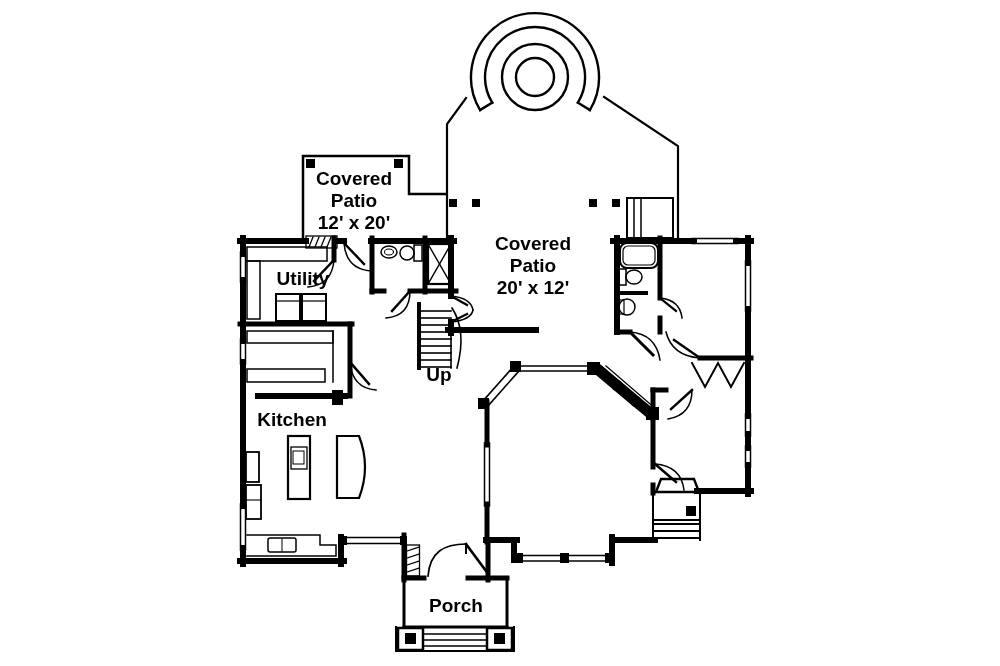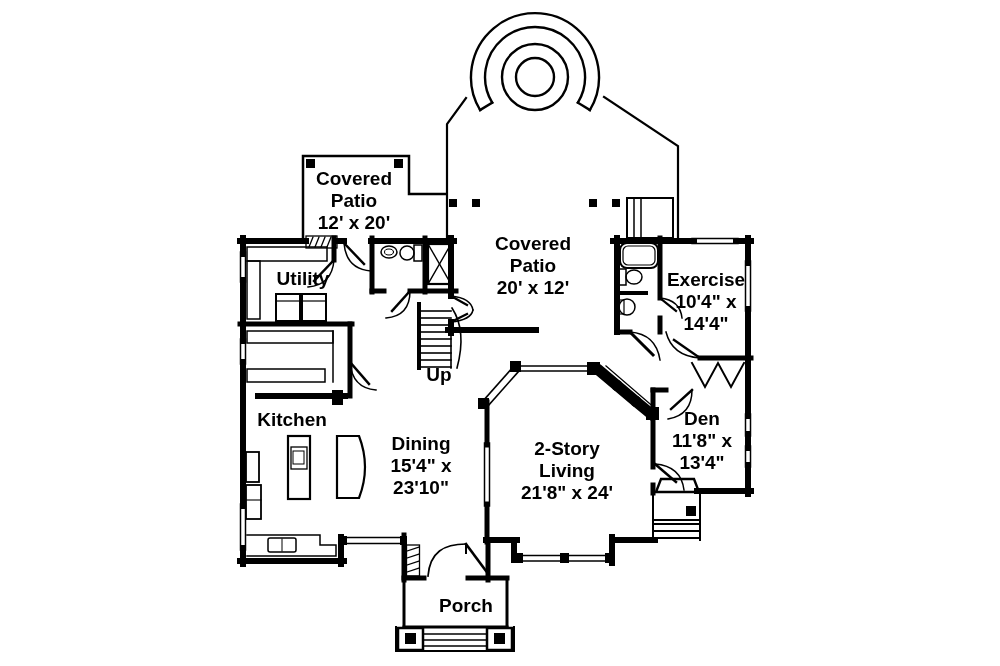--- a/index.html
+++ b/index.html
@@ -343,42 +343,22 @@
   <span>12' x 20'</span>
 </div>
 <div class="room-label" style="left:533px;top:233px">
   <span>Covered</span>
   <span>Patio</span>
   <span>20' x 12'</span>
 </div>
 <div class="room-label" style="left:303px;top:268px">
   <span>Utility</span>
 </div>
-<div class="room-label" style="left:706px;top:269px">
-  <span>Exercise</span>
-  <span>10'4" x</span>
-  <span>14'4"</span>
-</div>
 <div class="room-label" style="left:439px;top:364px">
   <span>Up</span>
 </div>
 <div class="room-label" style="left:292px;top:409px">
   <span>Kitchen</span>
 </div>
-<div class="room-label" style="left:421px;top:433px">
-  <span>Dining</span>
-  <span>15'4" x</span>
-  <span>23'10"</span>
-</div>
-<div class="room-label" style="left:567px;top:438px">
-  <span>2-Story</span>
-  <span>Living</span>
-  <span>21'8" x 24'</span>
-</div>
-<div class="room-label" style="left:702px;top:408px">
-  <span>Den</span>
-  <span>11'8" x</span>
-  <span>13'4"</span>
-</div>
-<div class="room-label" style="left:466px;top:595px">
+<div class="room-label" style="left:456px;top:595px">
   <span>Porch</span>
 </div>
 </div>
 
 </body></html>

